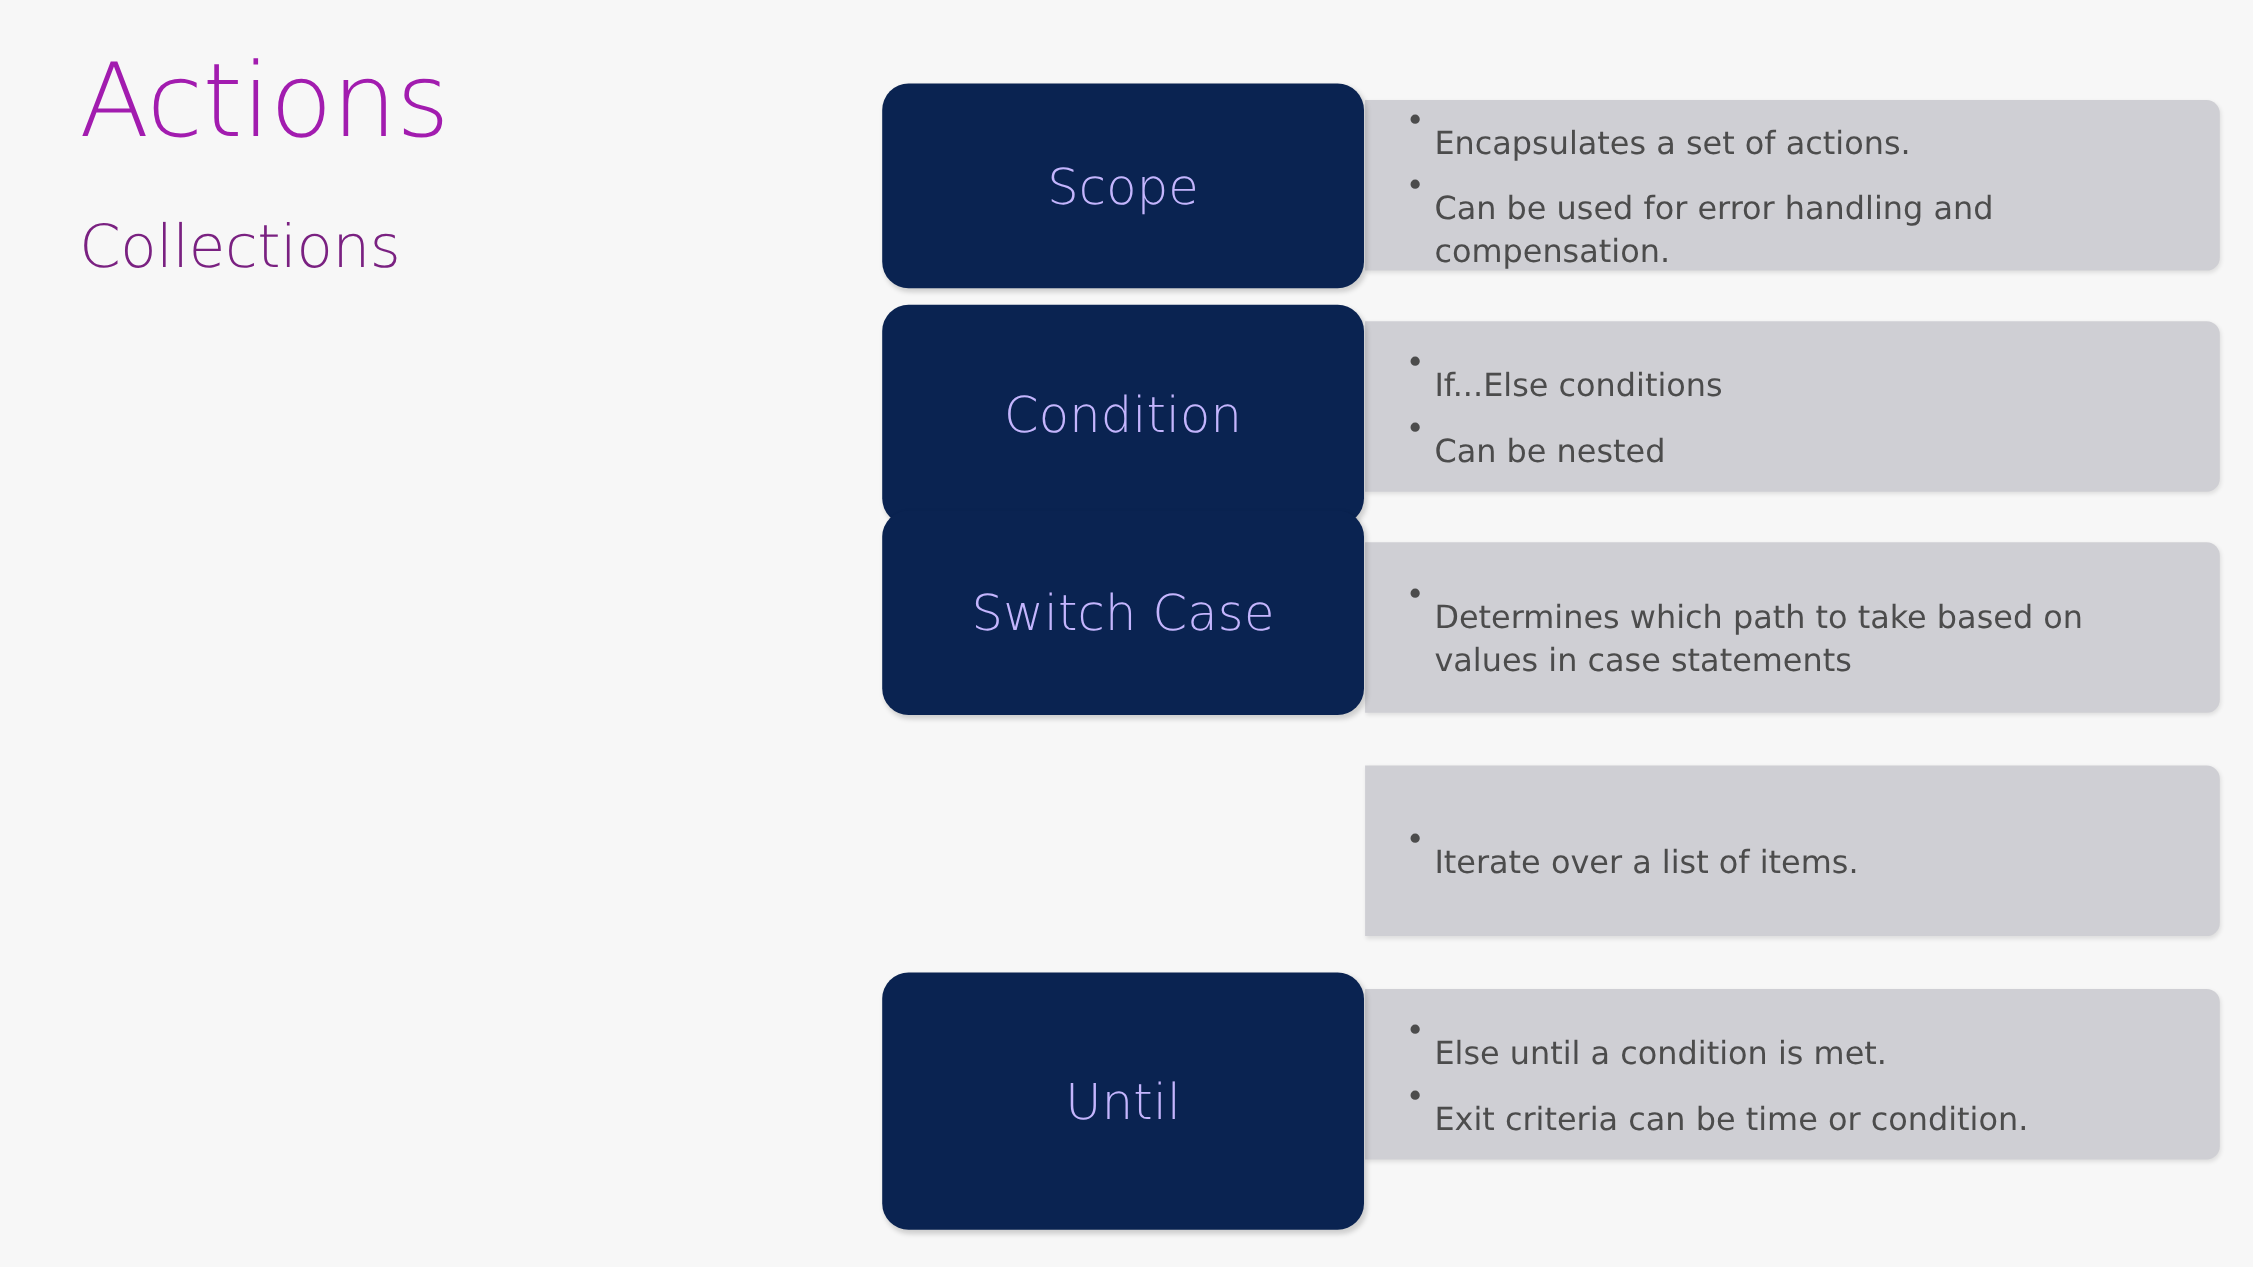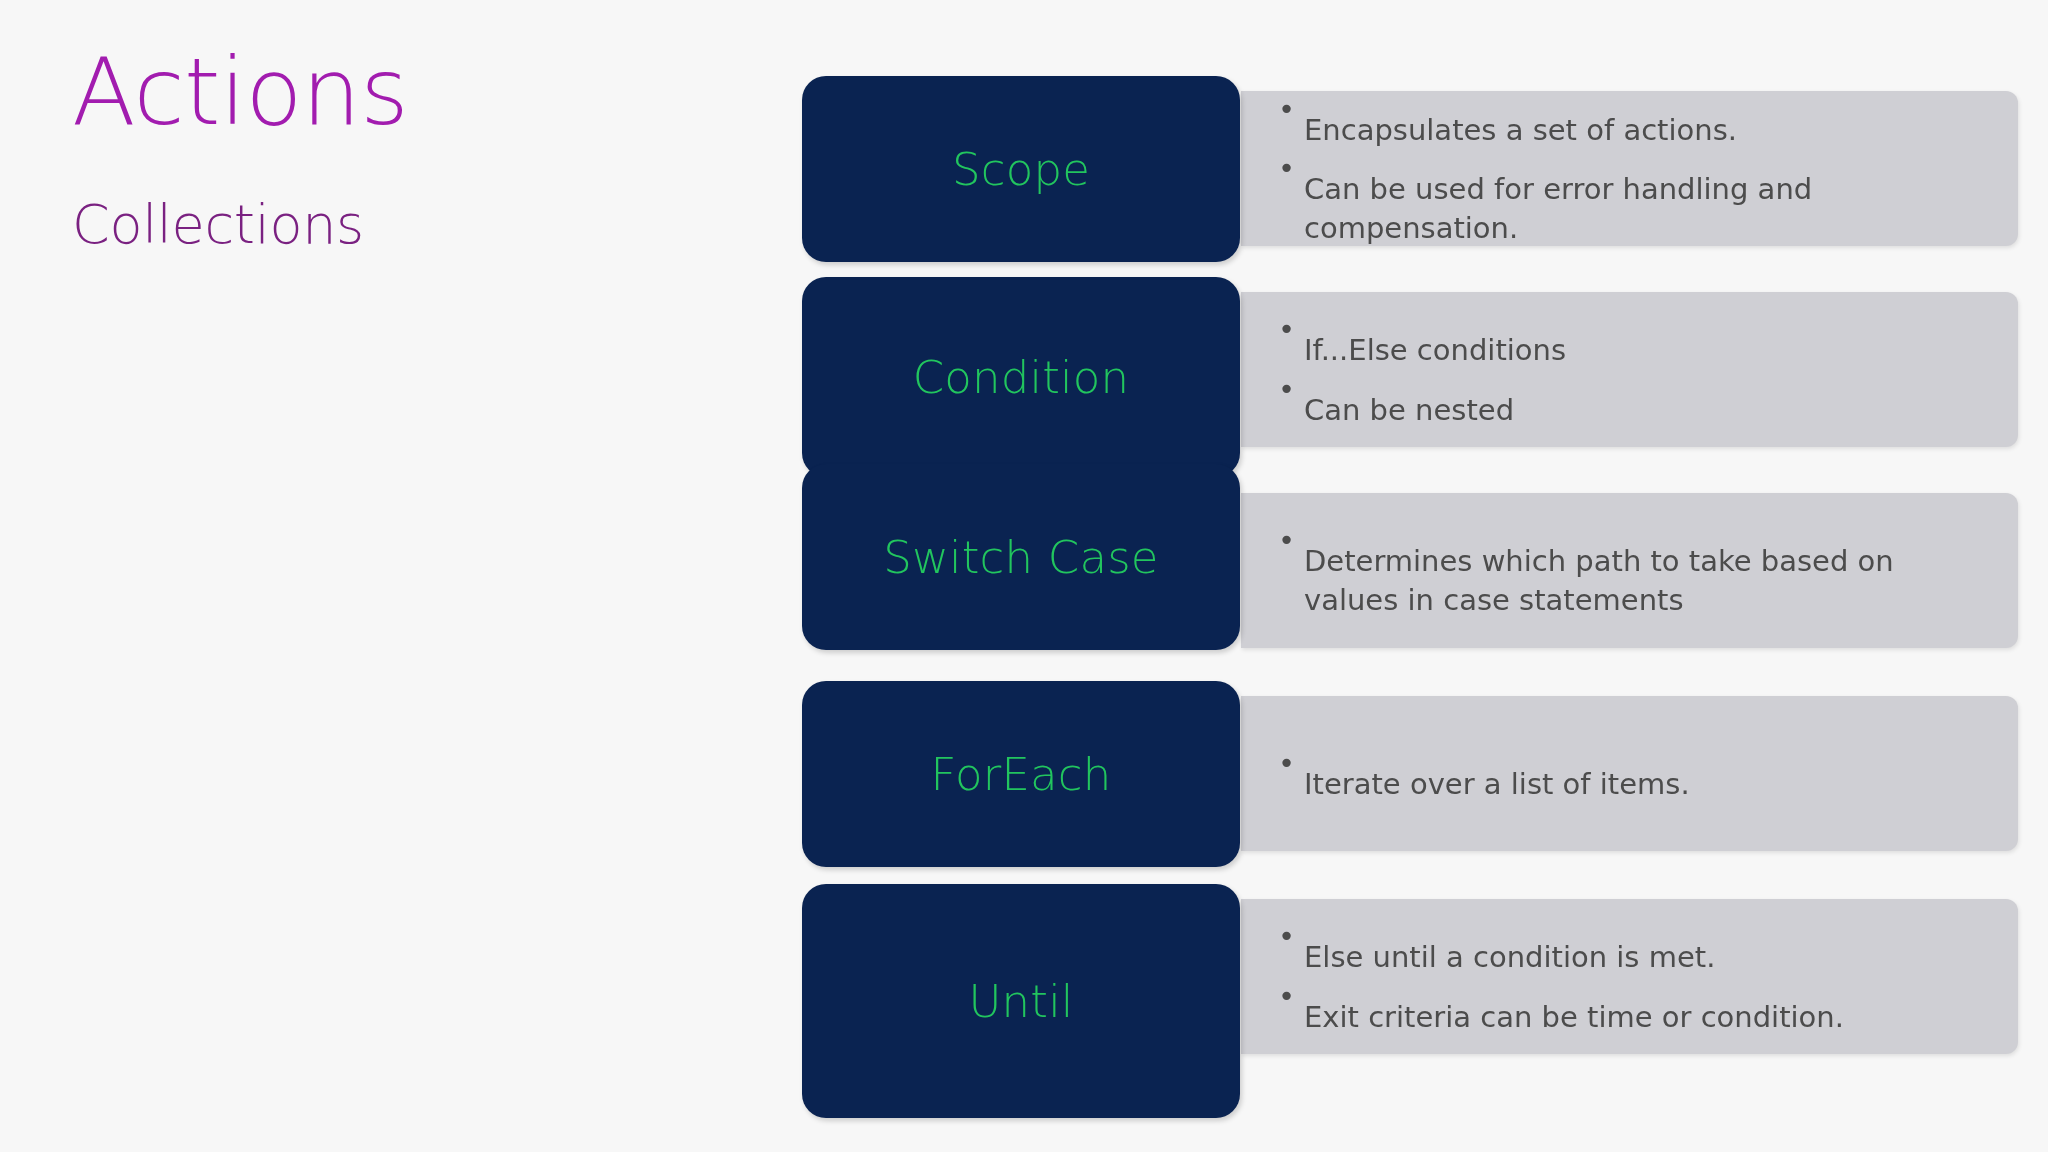--- a/index.html
+++ b/index.html
@@ -73,21 +73,21 @@
     display: flex;
     align-items: center;
     justify-content: center;
     box-sizing: border-box;
     z-index: 2;
   }
   .blue-label {
     font-family: "DejaVu Sans", sans-serif;
     font-size: 45px;
     font-weight: 300;
-    color: #22c55e;
+    color: #c4b5fd;
     letter-spacing: 0.2px;
     white-space: nowrap;
     text-align: center;
   }
 
   .gray-bar {
     position: absolute;
     left: 1241px;
     width: 777px;
     background: #CFCFD4;
@@ -177,23 +177,20 @@
           <div class="blue-label">Switch Case</div>
         </div>
       </div>
       <div class="row" style="top: 0px; height: 1152px; pointer-events: none;">
         <div class="gray-bar" style="top: 696px; height: 155px; pointer-events: auto;">
           <div class="bullet-line">
             <span class="bullet-dot">•</span>
             <span class="bullet-text">Iterate over a list of items.</span>
           </div>
         </div>
-        <div class="blue-box" style="top: 681px; height: 186px; pointer-events: auto;">
-          <div class="blue-label">ForEach</div>
-        </div>
       </div>
       <div class="row" style="top: 0px; height: 1152px; pointer-events: none;">
         <div class="gray-bar" style="top: 899px; height: 155px; pointer-events: auto;">
           <div class="bullet-line">
             <span class="bullet-dot">•</span>
             <span class="bullet-text">Else until a condition is met.</span>
           </div>
           <div class="bullet-line">
             <span class="bullet-dot">•</span>
             <span class="bullet-text">Exit criteria can be time or condition.</span>

